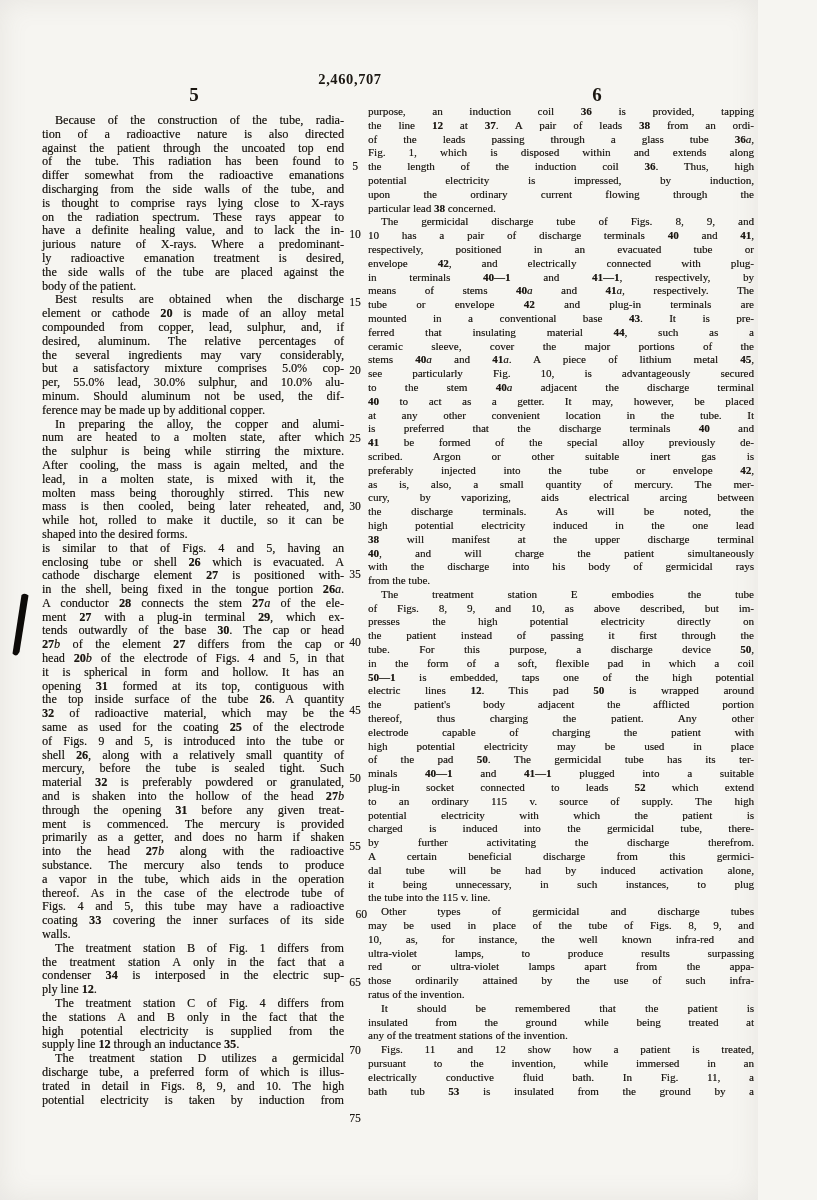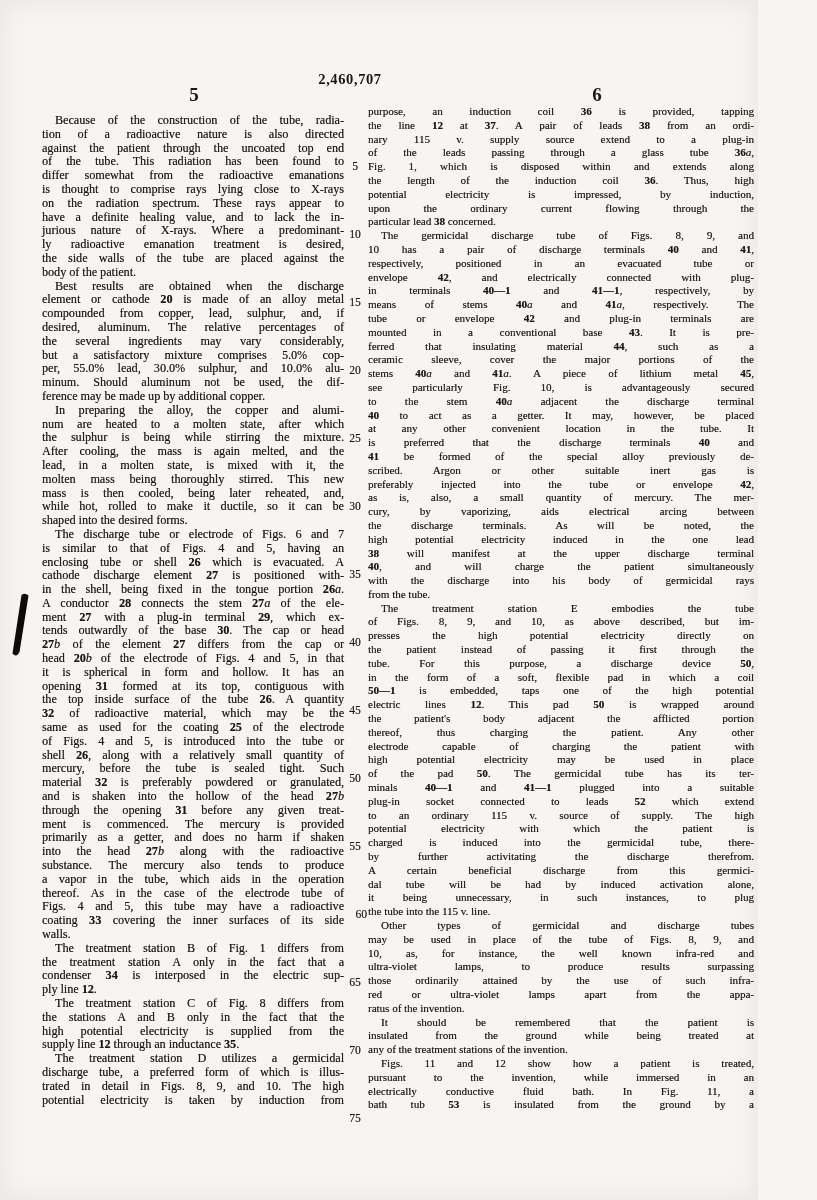--- a/index.html
+++ b/index.html
@@ -60,20 +60,21 @@
   <div class="patent-number">2,460,707</div>
   <div class="col-head col-head-left">5</div>
   <div class="col-head col-head-right">6</div>
 
   <div class="column column-left">
       <div class="line indent">Because of the construction of the tube, radia-</div>
       <div class="line">tion of a radioactive nature is also directed</div>
       <div class="line">against the patient through the uncoated top end</div>
       <div class="line">of the tube.  This radiation has been found to</div>
       <div class="line">differ somewhat from the radioactive emanations</div>
+      <div class="line">discharging from the side walls of the tube, and</div>
       <div class="line">is thought to comprise rays lying close to X-rays</div>
       <div class="line">on the radiation spectrum.  These rays appear to</div>
       <div class="line">have a definite healing value, and to lack the in-</div>
       <div class="line">jurious nature of X-rays.  Where a predominant-</div>
       <div class="line">ly radioactive emanation treatment is desired,</div>
       <div class="line">the side walls of the tube are placed against the</div>
       <div class="line end">body of the patient.</div>
       <div class="line indent">Best results are obtained when the discharge</div>
       <div class="line">element or cathode <b>20</b> is made of an alloy metal</div>
       <div class="line">compounded from copper, lead, sulphur, and, if</div>
@@ -85,67 +86,65 @@
       <div class="line end">ference may be made up by additional copper.</div>
       <div class="line indent">In preparing the alloy, the copper and alumi-</div>
       <div class="line">num are heated to a molten state, after which</div>
       <div class="line">the sulphur is being while stirring the mixture.</div>
       <div class="line">After cooling, the mass is again melted, and the</div>
       <div class="line">lead, in a molten state, is mixed with it, the</div>
       <div class="line">molten mass being thoroughly stirred.  This new</div>
       <div class="line">mass is then cooled, being later reheated, and,</div>
       <div class="line">while hot, rolled to make it ductile, so it can be</div>
       <div class="line end">shaped into the desired forms.</div>
-      <div class="line indent">The discharge tube or electrode of Figs. 6 and 7</div>
       <div class="line">is similar to that of Figs. 4 and 5, having an</div>
       <div class="line">enclosing tube or shell <b>26</b> which is evacuated.  A</div>
       <div class="line">cathode discharge element <b>27</b> is positioned with-</div>
       <div class="line">in the shell, being fixed in the tongue portion <b>26</b><i>a</i>.</div>
       <div class="line">A conductor <b>28</b> connects the stem <b>27</b><i>a</i> of the ele-</div>
       <div class="line">ment <b>27</b> with a plug-in terminal <b>29</b>, which ex-</div>
       <div class="line">tends outwardly of the base <b>30</b>.  The cap or head</div>
       <div class="line"><b>27</b><i>b</i> of the element <b>27</b> differs from the cap or</div>
       <div class="line">head <b>20</b><i>b</i> of the electrode of Figs. 4 and 5, in that</div>
       <div class="line">it is spherical in form and hollow.  It has an</div>
       <div class="line">opening <b>31</b> formed at its top, contiguous with</div>
       <div class="line">the top inside surface of the tube <b>26</b>.  A quantity</div>
       <div class="line"><b>32</b> of radioactive material, which may be the</div>
       <div class="line">same as used for the coating <b>25</b> of the electrode</div>
-      <div class="line">of Figs. 4 and 5, is introduced into the tube or</div>
+      <div class="line">of Figs. 9 and 5, is introduced into the tube or</div>
       <div class="line">shell <b>26</b>, along with a relatively small quantity of</div>
       <div class="line">mercury, before the tube is sealed tight.  Such</div>
       <div class="line">material <b>32</b> is preferably powdered or granulated,</div>
       <div class="line">and is shaken into the hollow of the head <b>27</b><i>b</i></div>
       <div class="line">through the opening <b>31</b> before any given treat-</div>
       <div class="line">ment is commenced.  The mercury is provided</div>
       <div class="line">primarily as a getter, and does no harm if shaken</div>
       <div class="line">into the head <b>27</b><i>b</i> along with the radioactive</div>
       <div class="line">substance.  The mercury also tends to produce</div>
       <div class="line">a vapor in the tube, which aids in the operation</div>
       <div class="line">thereof.  As in the case of the electrode tube of</div>
       <div class="line">Figs. 4 and 5, this tube may have a radioactive</div>
       <div class="line">coating <b>33</b> covering the inner surfaces of its side</div>
       <div class="line end">walls.</div>
       <div class="line indent">The treatment station B of Fig. 1 differs from</div>
       <div class="line">the treatment station A only in the fact that a</div>
       <div class="line">condenser <b>34</b> is interposed in the electric sup-</div>
       <div class="line end">ply line <b>12</b>.</div>
-      <div class="line indent">The treatment station C of Fig. 8 differs from</div>
+      <div class="line indent">The treatment station C of Fig. 4 differs from</div>
       <div class="line">the stations A and B only in the fact that the</div>
       <div class="line">high potential electricity is supplied from the</div>
       <div class="line end">supply line <b>12</b> through an inductance <b>35</b>.</div>
       <div class="line indent">The treatment station D utilizes a germicidal</div>
       <div class="line">discharge tube, a preferred form of which is illus-</div>
       <div class="line">trated in detail in Figs. 8, 9, and 10.  The high</div>
       <div class="line">potential electricity is taken by induction from</div>
     </div>
   <div class="column column-right">
       <div class="line">purpose, an induction coil <b>36</b> is provided, tapping</div>
       <div class="line">the line <b>12</b> at <b>37</b>.  A pair of leads <b>38</b> from an ordi-</div>
-      <div class="line">nary 115 v. supply source extend to a plug-in</div>
       <div class="line">of the leads passing through a glass tube <b>36</b><i>a</i>,</div>
       <div class="line">Fig. 1, which is disposed within and extends along</div>
       <div class="line">the length of the induction coil <b>36</b>.  Thus, high</div>
       <div class="line">potential electricity is impressed, by induction,</div>
       <div class="line">upon the ordinary current flowing through the</div>
       <div class="line end">particular lead <b>38</b> concerned.</div>
       <div class="line indent">The germicidal discharge tube of Figs. 8, 9, and</div>
       <div class="line">10 has a pair of discharge terminals <b>40</b> and <b>41</b>,</div>
       <div class="line">respectively, positioned in an evacuated tube or</div>
       <div class="line">envelope <b>42</b>, and electrically connected with plug-</div>
@@ -192,22 +191,22 @@
       <div class="line">charged is induced into the germicidal tube, there-</div>
       <div class="line">by further activitating the discharge therefrom.</div>
       <div class="line">A certain beneficial discharge from this germici-</div>
       <div class="line">dal tube will be had by induced activation alone,</div>
       <div class="line">it being unnecessary, in such instances, to plug</div>
       <div class="line end">the tube into the 115 v. line.</div>
       <div class="line indent">Other types of germicidal and discharge tubes</div>
       <div class="line">may be used in place of the tube of Figs. 8, 9, and</div>
       <div class="line">10, as, for instance, the well known infra-red and</div>
       <div class="line">ultra-violet lamps, to produce results surpassing</div>
+      <div class="line">red or ultra-violet lamps apart from the appa-</div>
       <div class="line">those ordinarily attained by the use of such infra-</div>
-      <div class="line">red or ultra-violet lamps apart from the appa-</div>
       <div class="line end">ratus of the invention.</div>
       <div class="line indent">It should be remembered that the patient is</div>
       <div class="line">insulated from the ground while being treated at</div>
       <div class="line end">any of the treatment stations of the invention.</div>
       <div class="line indent">Figs. 11 and 12 show how a patient is treated,</div>
       <div class="line">pursuant to the invention, while immersed in an</div>
       <div class="line">electrically conductive fluid bath.  In Fig. 11, a</div>
       <div class="line">bath tub <b>53</b> is insulated from the ground by a</div>
     </div>
 

